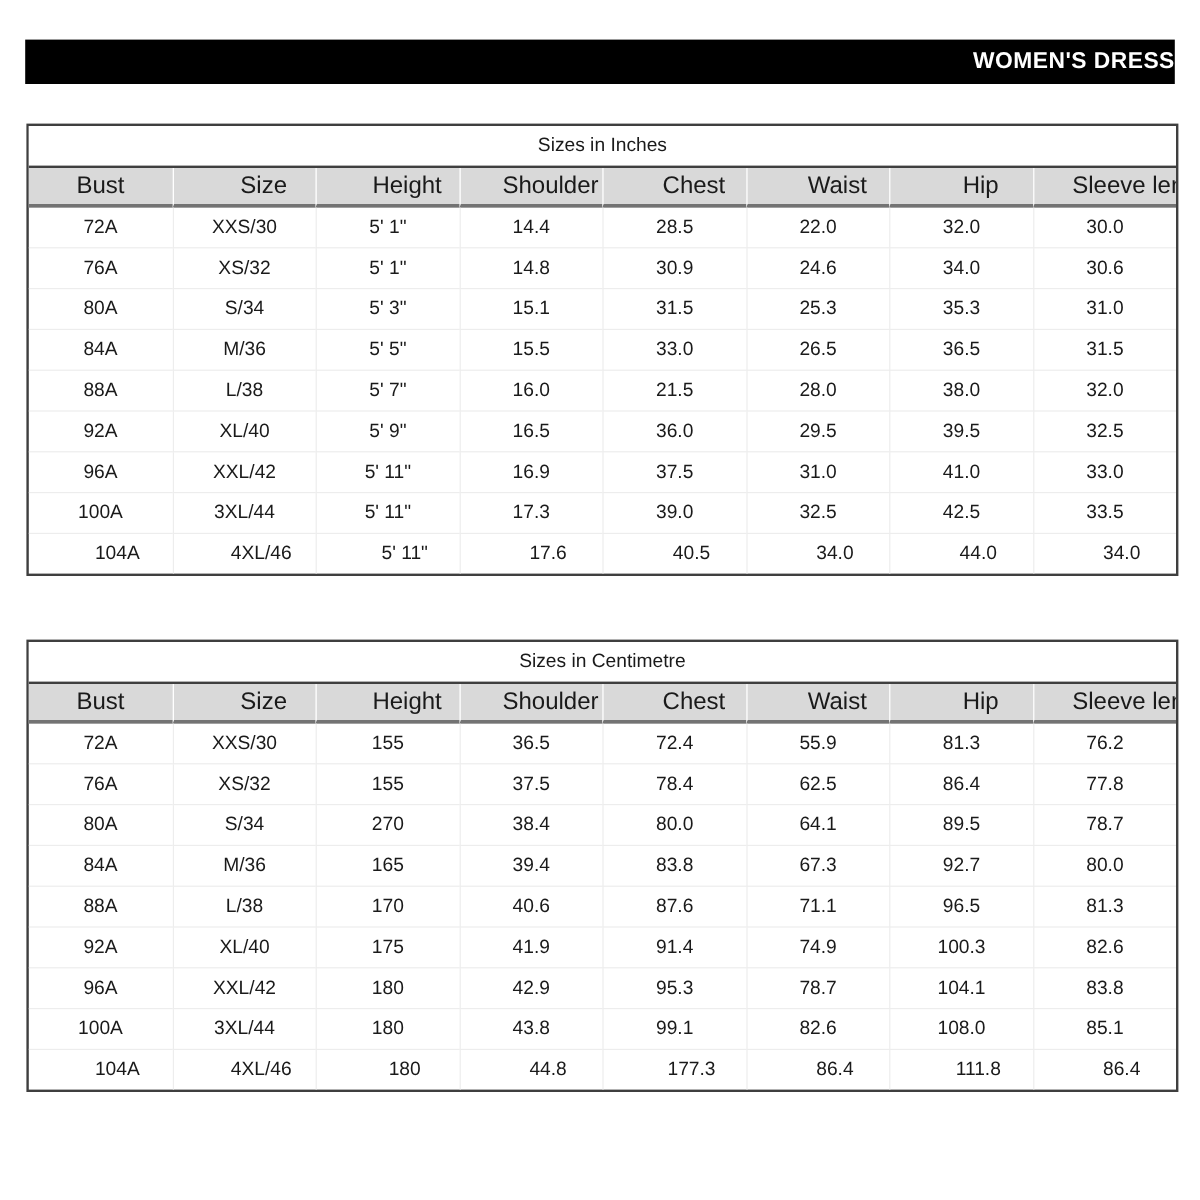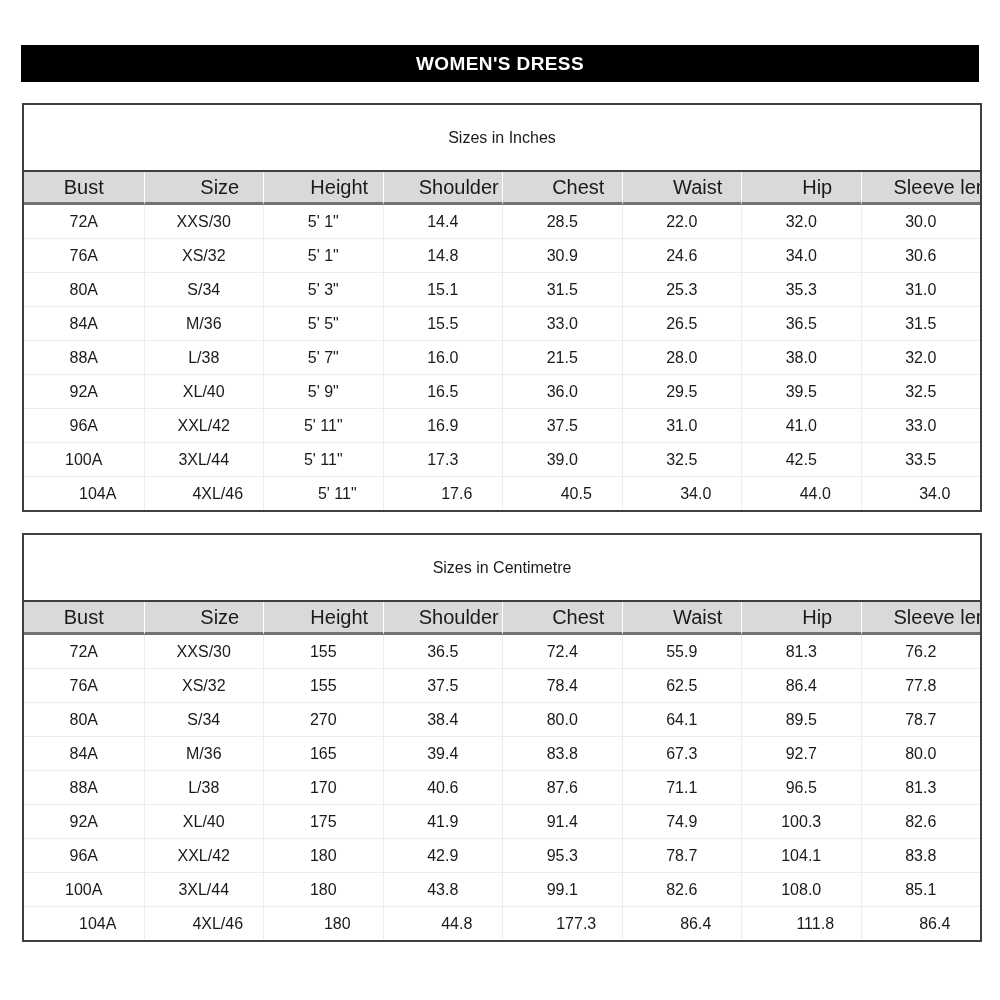--- a/index.html
+++ b/index.html
@@ -22,25 +22,24 @@
   .banner {
     position: absolute;
     left: 21px;
     top: 33px;
     width: 958px;
     height: 37px;
     background: #000000;
     color: #ffffff;
     display: flex;
     align-items: center;
-    justify-content: center;
+    justify-content: flex-end;
     font-weight: bold;
     font-size: 19px;
     letter-spacing: 0.4px;
-    margin-top: 12px;
   }
   table.size-table {
     position: absolute;
     left: 22px;
     width: 960px;
     border-collapse: separate;
     border-spacing: 0;
     border: 2px solid #3f3f3f;
     table-layout: fixed;
     background: #ffffff;
@@ -49,21 +48,21 @@
   table.size-table.centimetre { top: 533px; }
 
   .title-row th {
     height: 33px;
     text-align: center;
     vertical-align: middle;
     font-weight: normal;
     font-size: 16px;
     background: #ffffff;
     border-bottom: 2px solid #3f3f3f;
-    padding: 16px;
+    padding: 0;
   }
   .header-row th {
     height: 30px;
     background: #d9d9d9;
     text-align: center;
     vertical-align: middle;
     font-weight: normal;
     font-size: 20px;
     border-bottom: 3px solid #737373;
     padding: 0;

